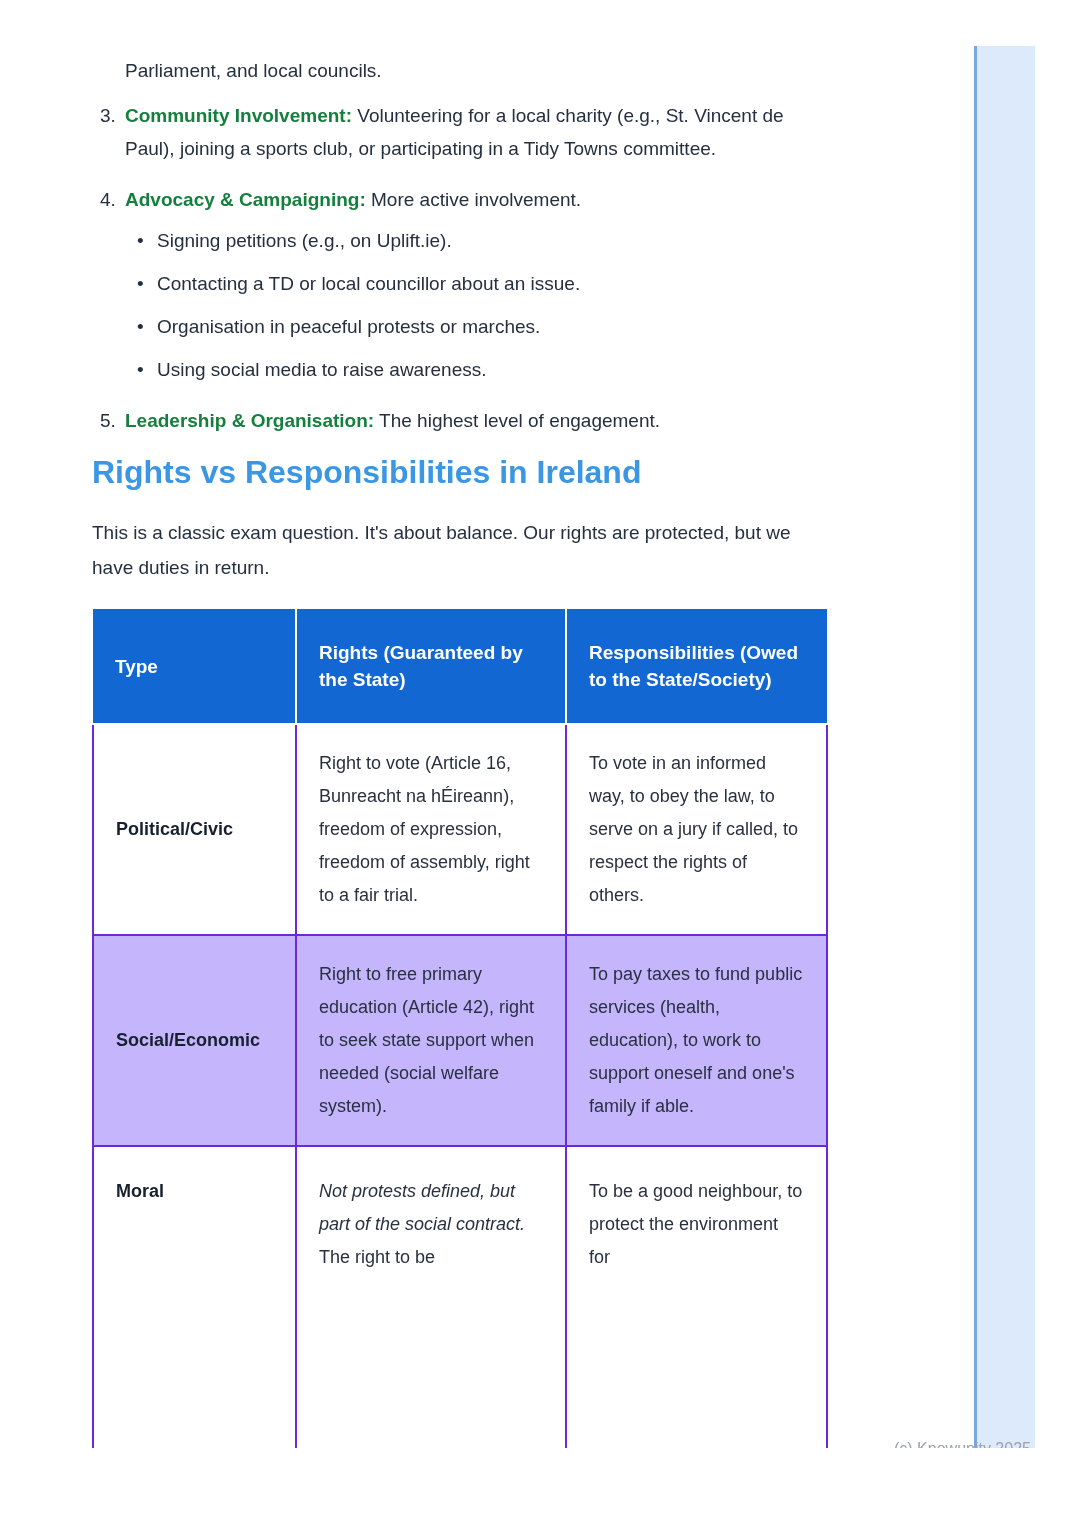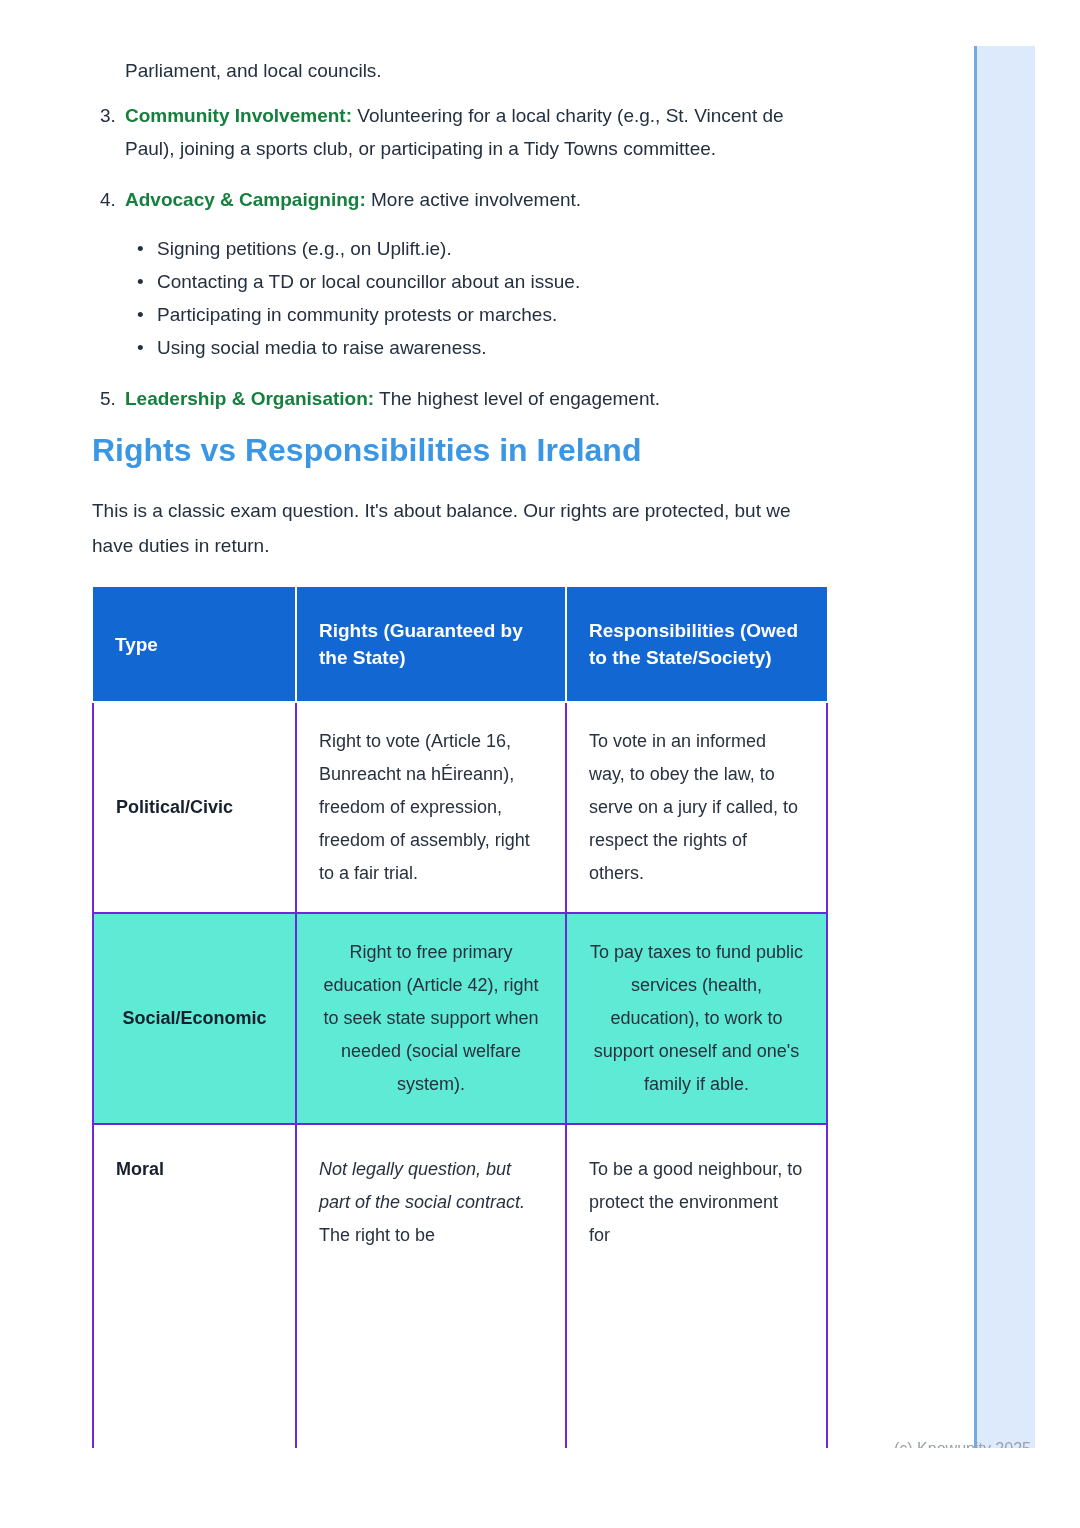--- a/index.html
+++ b/index.html
@@ -35,22 +35,22 @@
     width: 734px;
     color: #243040;
     font-size: 19px; line-height: 33px;
   }
   .cont-line { margin: 0 0 12px 33px; }
   .list-item { display: flex; margin-bottom: 18px; }
   .num { flex: 0 0 33px; padding-left: 8px; box-sizing: border-box; }
   .li-body { flex: 1 1 auto; }
   .li-text { margin: 0; }
   strong, b { font-weight: bold; color: #15803d; }
-  .bullet-row { display: flex; }
-  .bullets .bullet-row:first-child { margin-top: 16px; }
+  .bullet-row { display: flex; margin-top: 10px; }
+  .bullets .bullet-row:first-child { margin-top: 8px; }
   .dot { flex: 0 0 32px; padding-left: 12px; box-sizing: border-box; color: #243040; }
   .dot::before { content: "\2022"; }
   .bullet-text { flex: 1 1 auto; }
   .section-heading {
     margin: 16px 0 26px 0;
     font-size: 32px; line-height: 34px;
     font-weight: bold; color: #3b97e4;
   }
   .intro { margin: 0 0 24px 0; line-height: 35px; }
   table.rr {
@@ -63,21 +63,21 @@
     background: #1267d3; color: #ffffff;
     font-weight: bold; text-align: left; vertical-align: middle;
     padding: 30px 22px; font-size: 19px; line-height: 27px;
     border-right: 2px solid #ffffff; border-bottom: 2px solid #ffffff;
   }
   table.rr th:last-child { border-right: 0; }
   table.rr td {
     border: 2px solid #6d28d9;
     padding: 22px; vertical-align: middle;
   }
-  table.rr tbody tr:nth-child(2) td { background: #5eead4; text-align: center; }
+  table.rr tbody tr:nth-child(2) td { background: #c4b5fd; }
   table.rr td.type-cell { font-weight: bold; color: #17202e; }
   table.rr tbody tr.row-last td {
     vertical-align: top; height: 380px; padding-top: 28px;
   }
   em { font-style: italic; }
 </style>
 </head>
 <body>
 
 <div class="page">
@@ -104,21 +104,21 @@
           <div class="bullet-row">
               <span class="dot"></span>
               <span class="bullet-text">Signing petitions (e.g., on Uplift.ie).</span>
             </div>
           <div class="bullet-row">
               <span class="dot"></span>
               <span class="bullet-text">Contacting a TD or local councillor about an issue.</span>
             </div>
           <div class="bullet-row">
               <span class="dot"></span>
-              <span class="bullet-text">Participating in community protests or marches.</span>
+              <span class="bullet-text">Organisation in peaceful protests or marches.</span>
             </div>
           <div class="bullet-row">
               <span class="dot"></span>
               <span class="bullet-text">Using social media to raise awareness.</span>
             </div>
         </div>
       </div>
     </div>
 
     <div class="list-item">
@@ -151,21 +151,21 @@
           <td><em></em><span>Right to vote (Article 16, Bunreacht na hÉireann), freedom of expression, freedom of assembly, right to a fair trial.</span></td>
           <td>To vote in an informed way, to obey the law, to serve on a jury if called, to respect the rights of others.</td>
         </tr>
         <tr>
           <td class="type-cell">Social/Economic</td>
           <td><em></em><span>Right to free primary education (Article 42), right to seek state support when needed (social welfare system).</span></td>
           <td>To pay taxes to fund public services (health, education), to work to support oneself and one's family if able.</td>
         </tr>
         <tr class="row-last">
           <td class="type-cell">Moral</td>
-          <td><em>Not legally question, but part of the social contract.</em><span> The right to be</span></td>
+          <td><em>Not protests defined, but part of the social contract.</em><span> The right to be</span></td>
           <td>To be a good neighbour, to protect the environment for</td>
         </tr>
       </tbody>
     </table>
 
   </div>
 
   <div class="copyright">(c) Knowunity 2025</div>
 
 </div>

